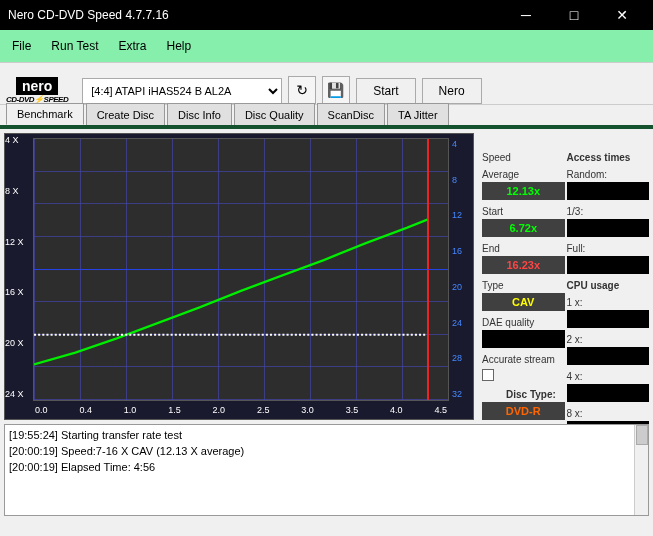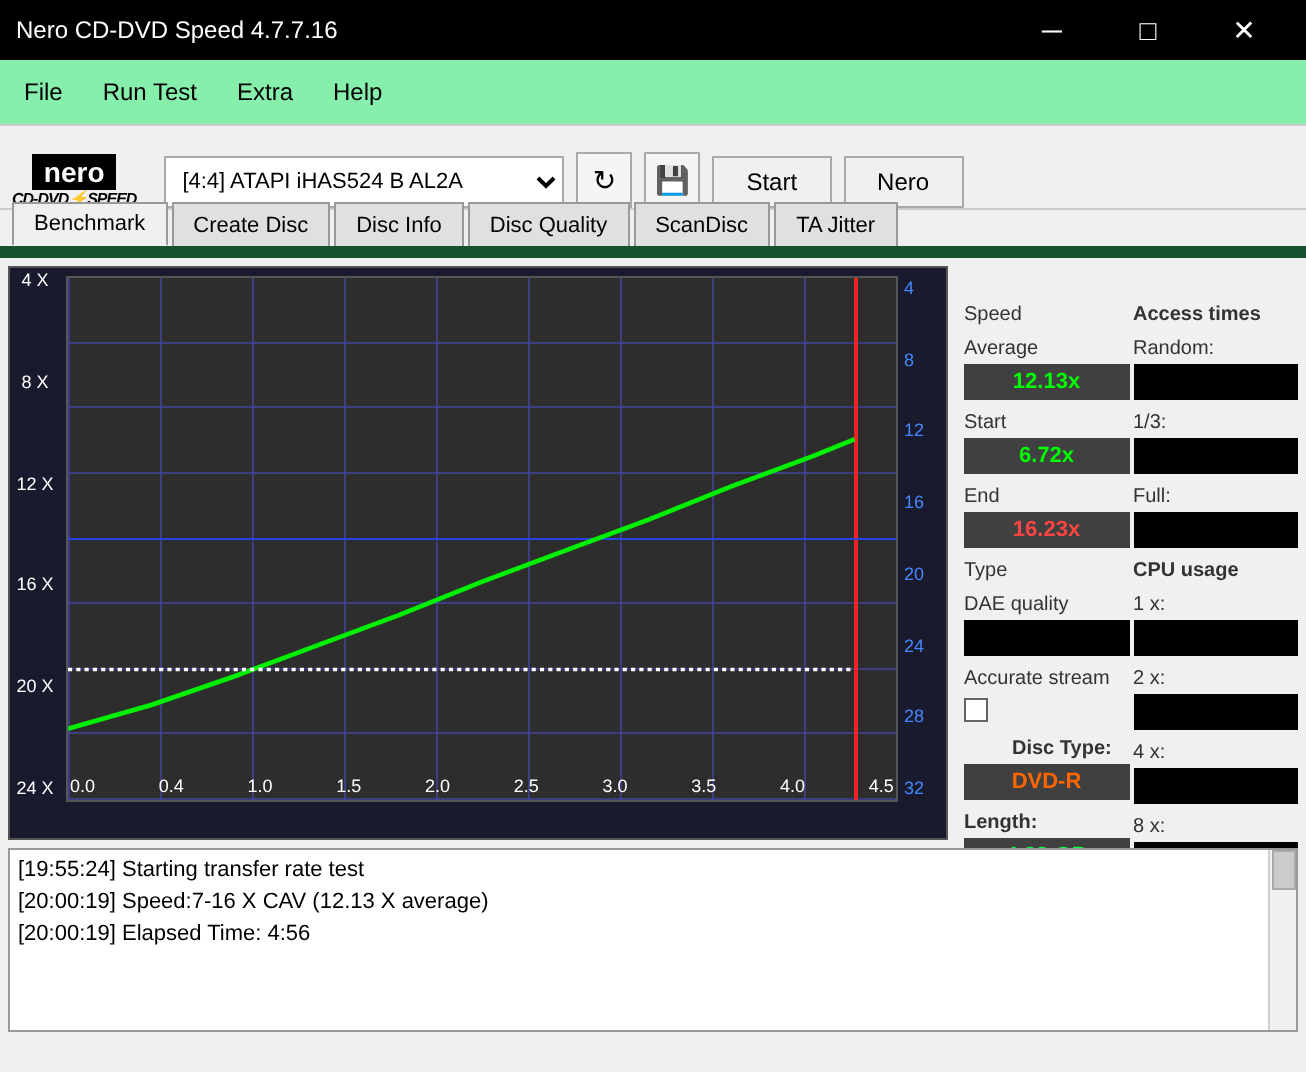--- a/index.html
+++ b/index.html
@@ -124,21 +124,21 @@
       border: 1px solid #aaa;
       padding: 3px 16px;
       height: 26px;
       cursor: pointer;
       font-size: 12px;
     }
 
     
     .tab-bar {
       background: #f0f0f0;
-      border-bottom: 6px solid #14532d;
+      border-bottom: 4px solid #14532d;
       height: 24px;
       display: flex;
       align-items: flex-end;
       padding: 0 6px;
     }
     .tab {
       padding: 3px 10px;
       border: 1px solid #999;
       border-bottom: none;
       background: #e0e0e0;
@@ -180,21 +180,21 @@
       bottom: 18px;
       width: 28px;
       display: flex;
       flex-direction: column-reverse;
       justify-content: space-between;
       padding: 2px 0;
       color: white;
       font-size: 9px;
     }
     .y-label {
-      text-align: center;
+      text-align: left;
       padding-right: 3px;
       line-height: 1;
     }
 
     
     .chart-inner {
       position: absolute;
       left: 28px;
       right: 24px;
       top: 4px;
@@ -243,21 +243,21 @@
     }
     .y-label-right {
       text-align: left;
       padding-left: 3px;
       line-height: 1;
     }
 
     
     .x-axis {
       position: absolute;
-      bottom: 17px;
+      bottom: 0;
       left: 28px;
       right: 24px;
       height: 18px;
       display: flex;
       justify-content: space-between;
       align-items: center;
       color: white;
       font-size: 9px;
       padding: 0 2px;
     }
@@ -495,20 +495,21 @@
       <div class="stat-label">Average</div>
       <div class="stat-value">12.13x</div>
 
       <div class="stat-label">Start</div>
       <div class="stat-value">6.72x</div>
 
       <div class="stat-label">End</div>
       <div class="stat-value highlight">16.23x</div>
 
       <div class="stat-label">Type</div>
+      <div class="stat-value cav">CAV</div>
 
       <div class="stat-label">DAE quality</div>
       <div class="stat-value black-bg-empty"></div>
 
       <div class="stat-label">Accurate stream</div>
       <div class="checkbox-row">
         <div class="checkbox-small"></div>
       </div>
 
       <div class="stat-label" style="margin-top:6px;font-weight:bold;padding-left:24px;">Disc Type:</div>

